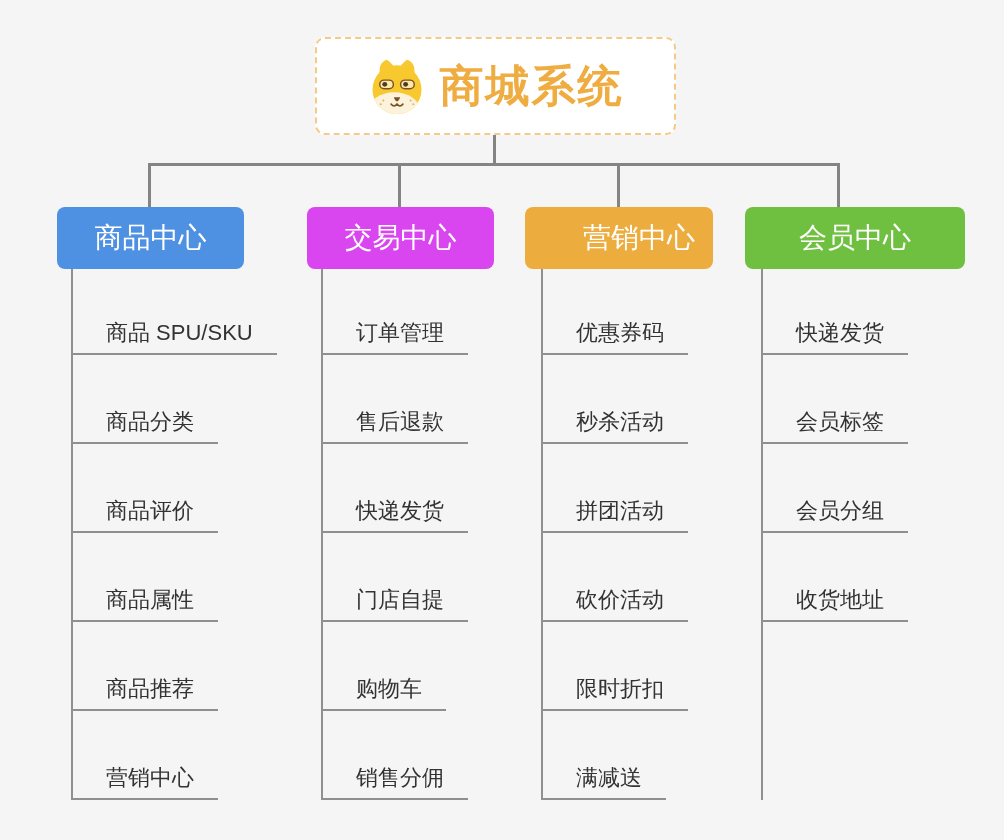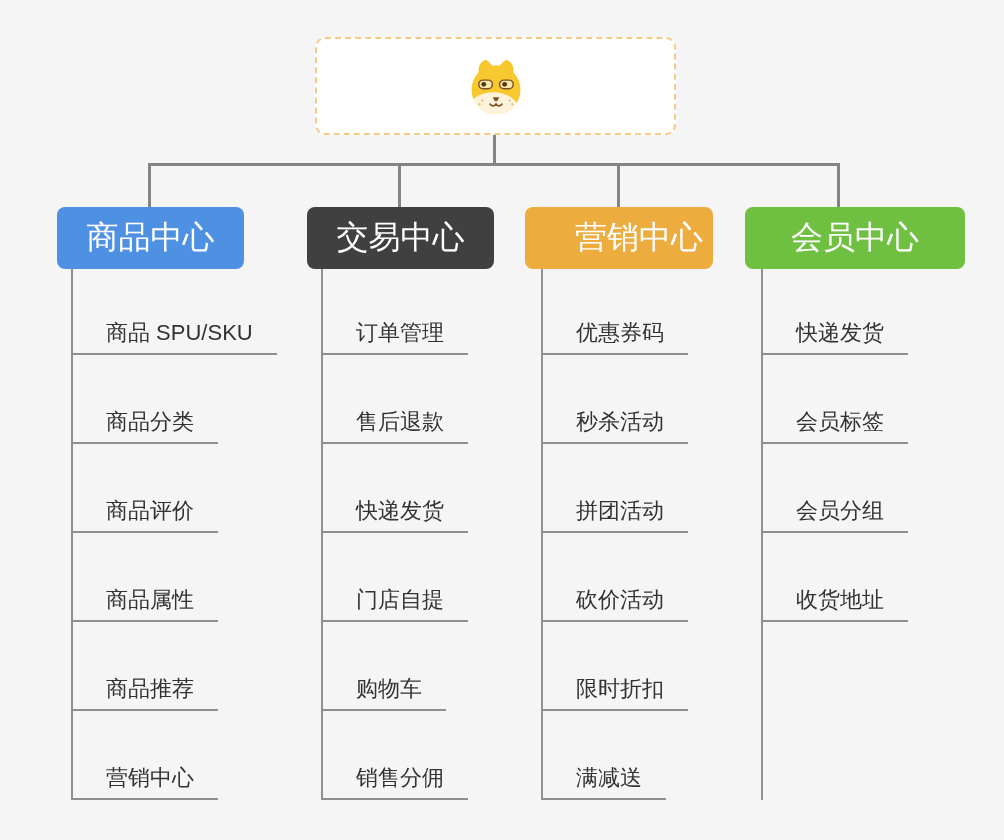--- a/index.html
+++ b/index.html
@@ -18,21 +18,21 @@
   .root-title{font-size:44px;font-weight:600;letter-spacing:2px;line-height:1;}
   
   .vline,.hline{position:absolute;background:#848484;}
   .root-stub{left:493px;top:135px;width:3px;height:30px;}
   .hbar{left:148px;top:163px;width:692px;height:3px;}
   .drop{top:165px;height:43px;width:3px;}
   .d0{left:148px}.d1{left:398px}.d2{left:617px}.d3{left:837px}
   
   .branch-head{
     position:absolute;top:207px;height:62px;border-radius:8px;
-    color:#ffffff;font-size:32px;font-weight:500;
+    color:#ffffff;font-size:28px;font-weight:500;
     display:flex;align-items:center;justify-content:center;
     box-sizing:border-box;cursor:default;
   }
   .b0{left:57px;width:187px}
   .b1{left:307px;width:187px}
   .b2{left:525px;width:188px}
   .b3{left:745px;width:220px}
   
   .col{
     position:absolute;top:269px;height:531px;
@@ -68,31 +68,32 @@
         <circle cx="18.5" cy="30.2" r="2.7" fill="#55371A"></circle>
         <circle cx="41.5" cy="30.2" r="2.7" fill="#55371A"></circle>
         <path d="M28.5 44.5 h7 q-1.5 4.5 -3.5 4.5 q-2 0 -3.5 -4.5 z" fill="#7A5226"></path>
         <path d="M25.5 52 q3.2 4 6.5 0 q3.3 4 6.5 0" stroke="#7A5226" stroke-width="1.8" fill="none" stroke-linecap="round"></path>
         <circle cx="17" cy="48" r="1.1" fill="#D9B25F"></circle>
         <circle cx="14" cy="52" r="1.1" fill="#D9B25F"></circle>
         <circle cx="47" cy="48" r="1.1" fill="#D9B25F"></circle>
         <circle cx="50" cy="52" r="1.1" fill="#D9B25F"></circle>
       </svg>
     </span>
+    <span class="root-title" style="color: rgb(239, 172, 65);">商城系统</span>
   </div>
 
   <div class="vline root-stub"></div>
   <div class="hline hbar"></div>
   <div class="vline drop d0"></div>
   <div class="vline drop d1"></div>
   <div class="vline drop d2"></div>
   <div class="vline drop d3"></div>
 
   <div class="branch-head b0" style="background-color: rgb(78, 144, 225);">商品中心</div>
-  <div class="branch-head b1" style="background-color: #404040;">交易中心</div>
+  <div class="branch-head b1" style="background-color: #d946ef;">交易中心</div>
   <div class="branch-head b2" style="background-color: rgb(237, 173, 62); padding-left: 40px;">营销中心</div>
   <div class="branch-head b3" style="background-color: rgb(111, 192, 64);">会员中心</div>
 
   <div class="col c0">
     <div class="leaf">商品 SPU/SKU</div>
     <div class="leaf">商品分类</div>
     <div class="leaf">商品评价</div>
     <div class="leaf">商品属性</div>
     <div class="leaf">商品推荐</div>
     <div class="leaf">营销中心</div>

